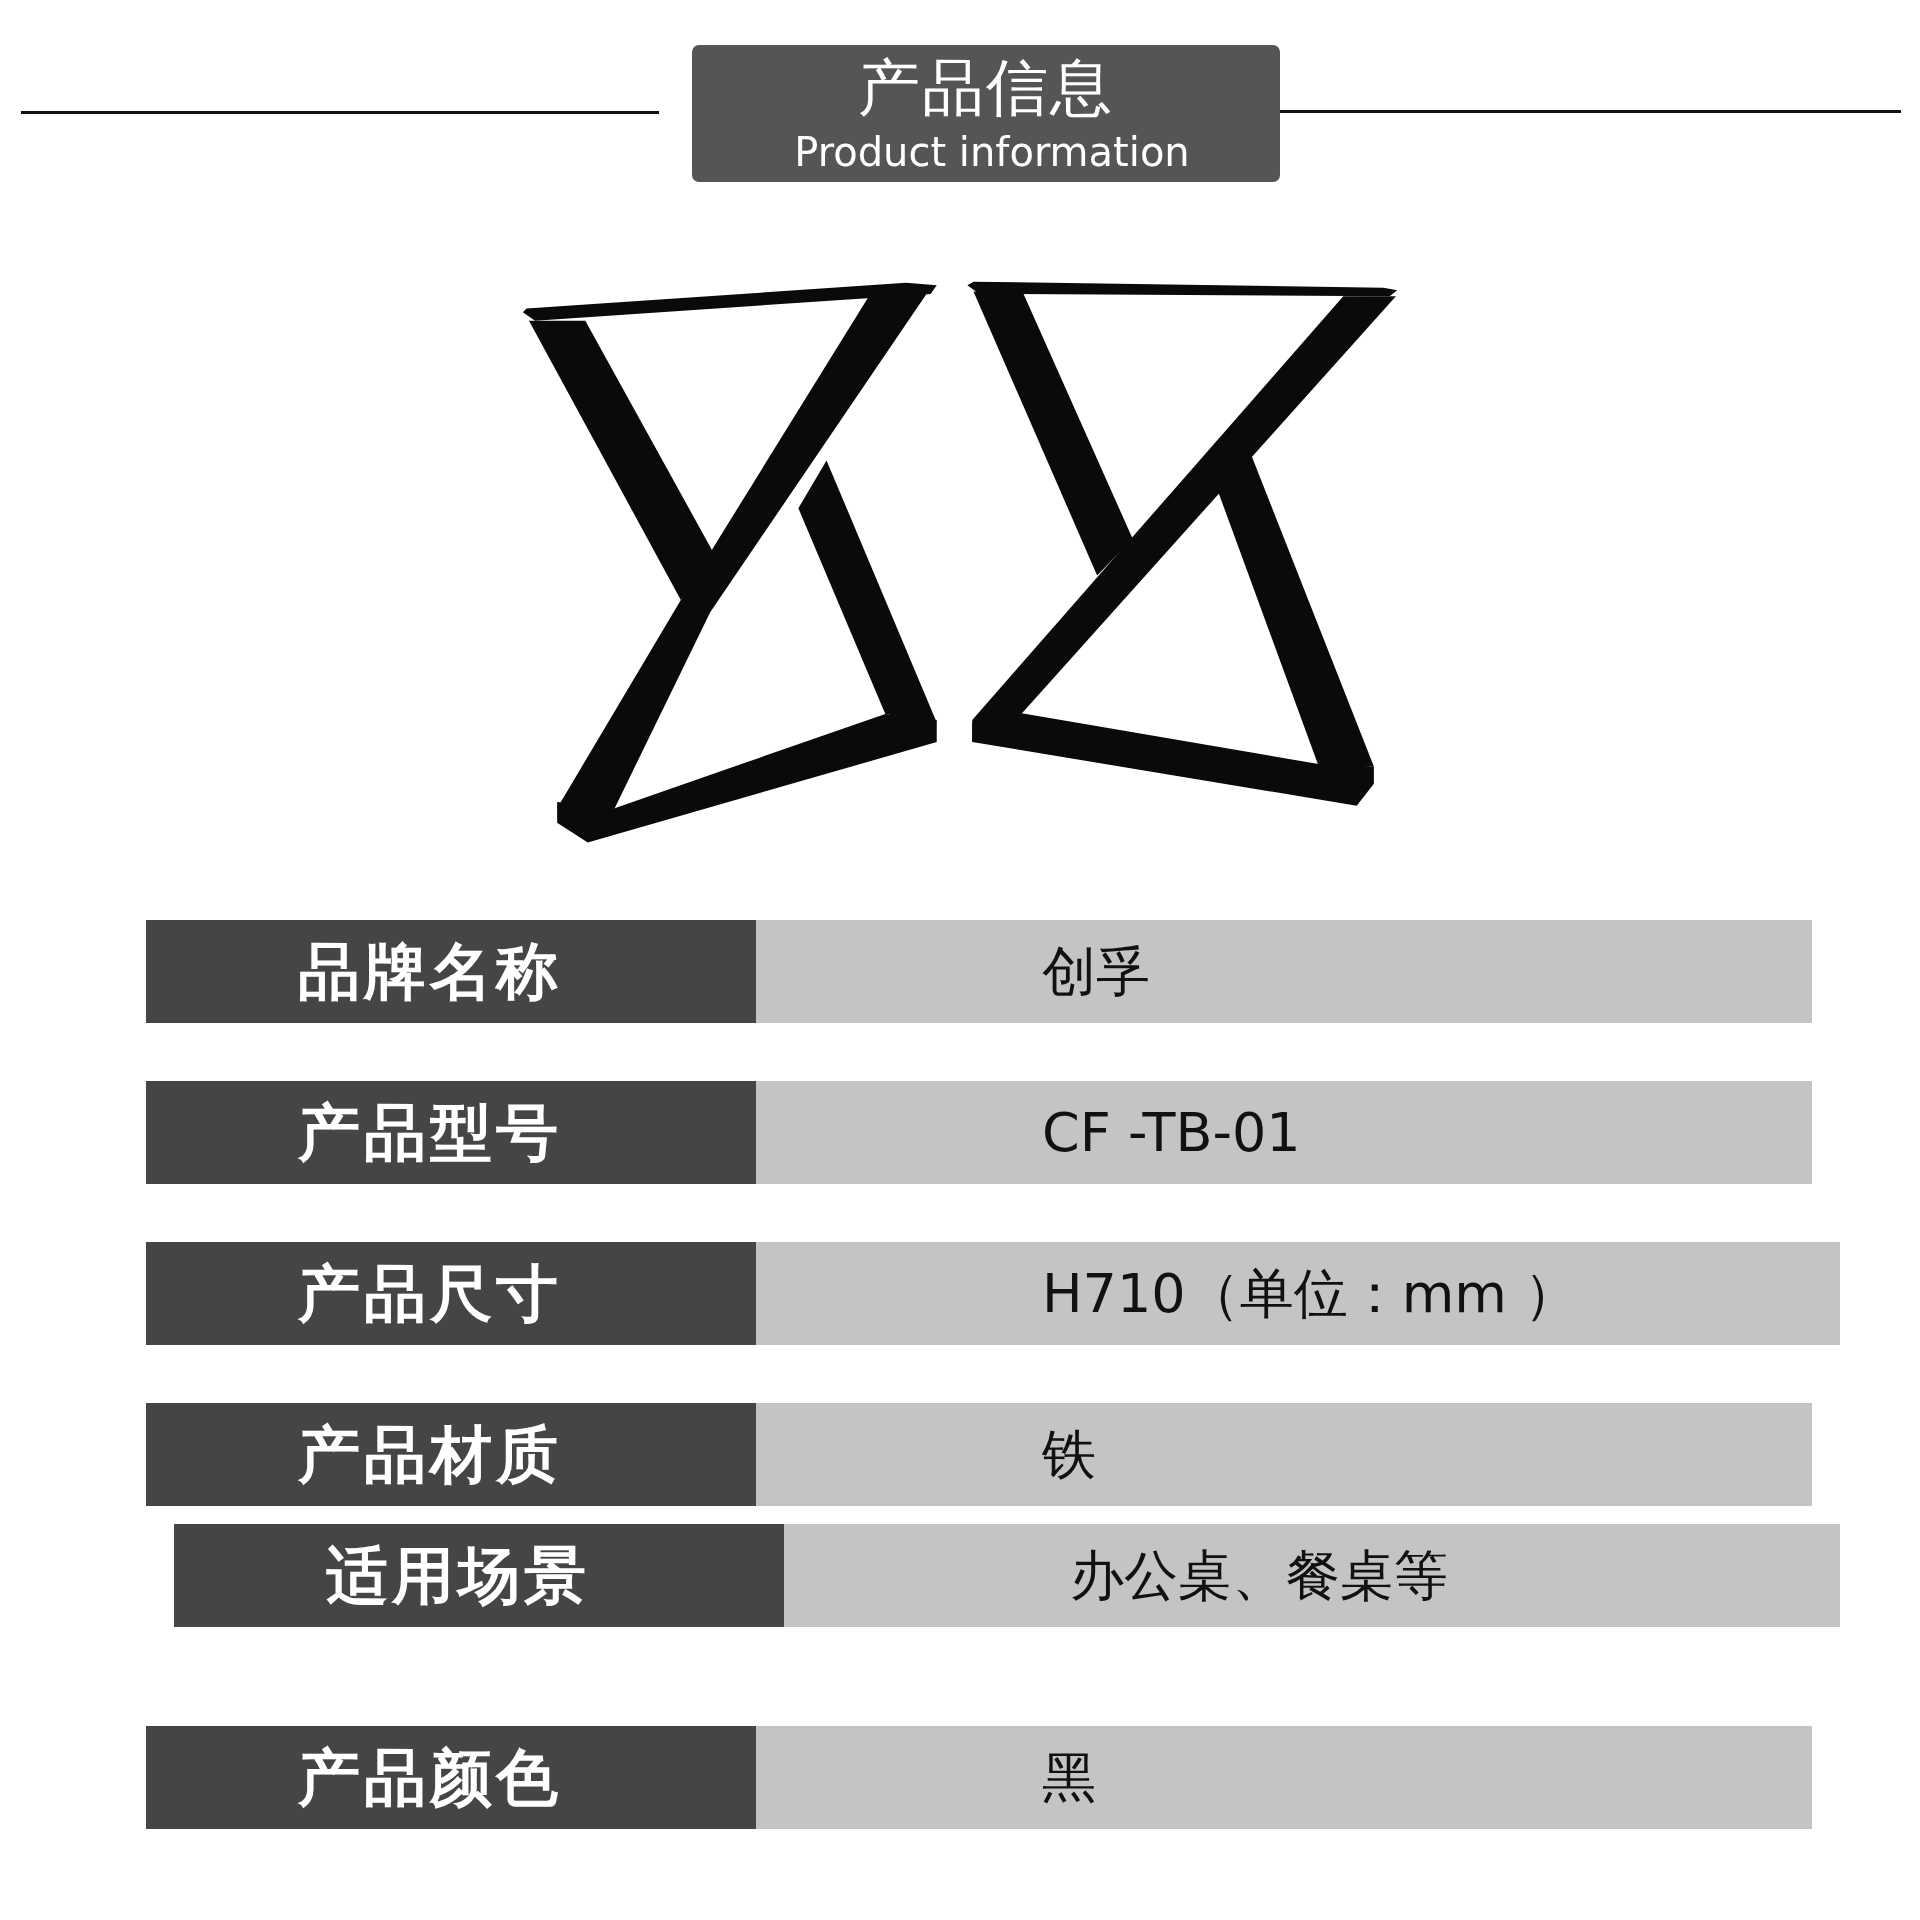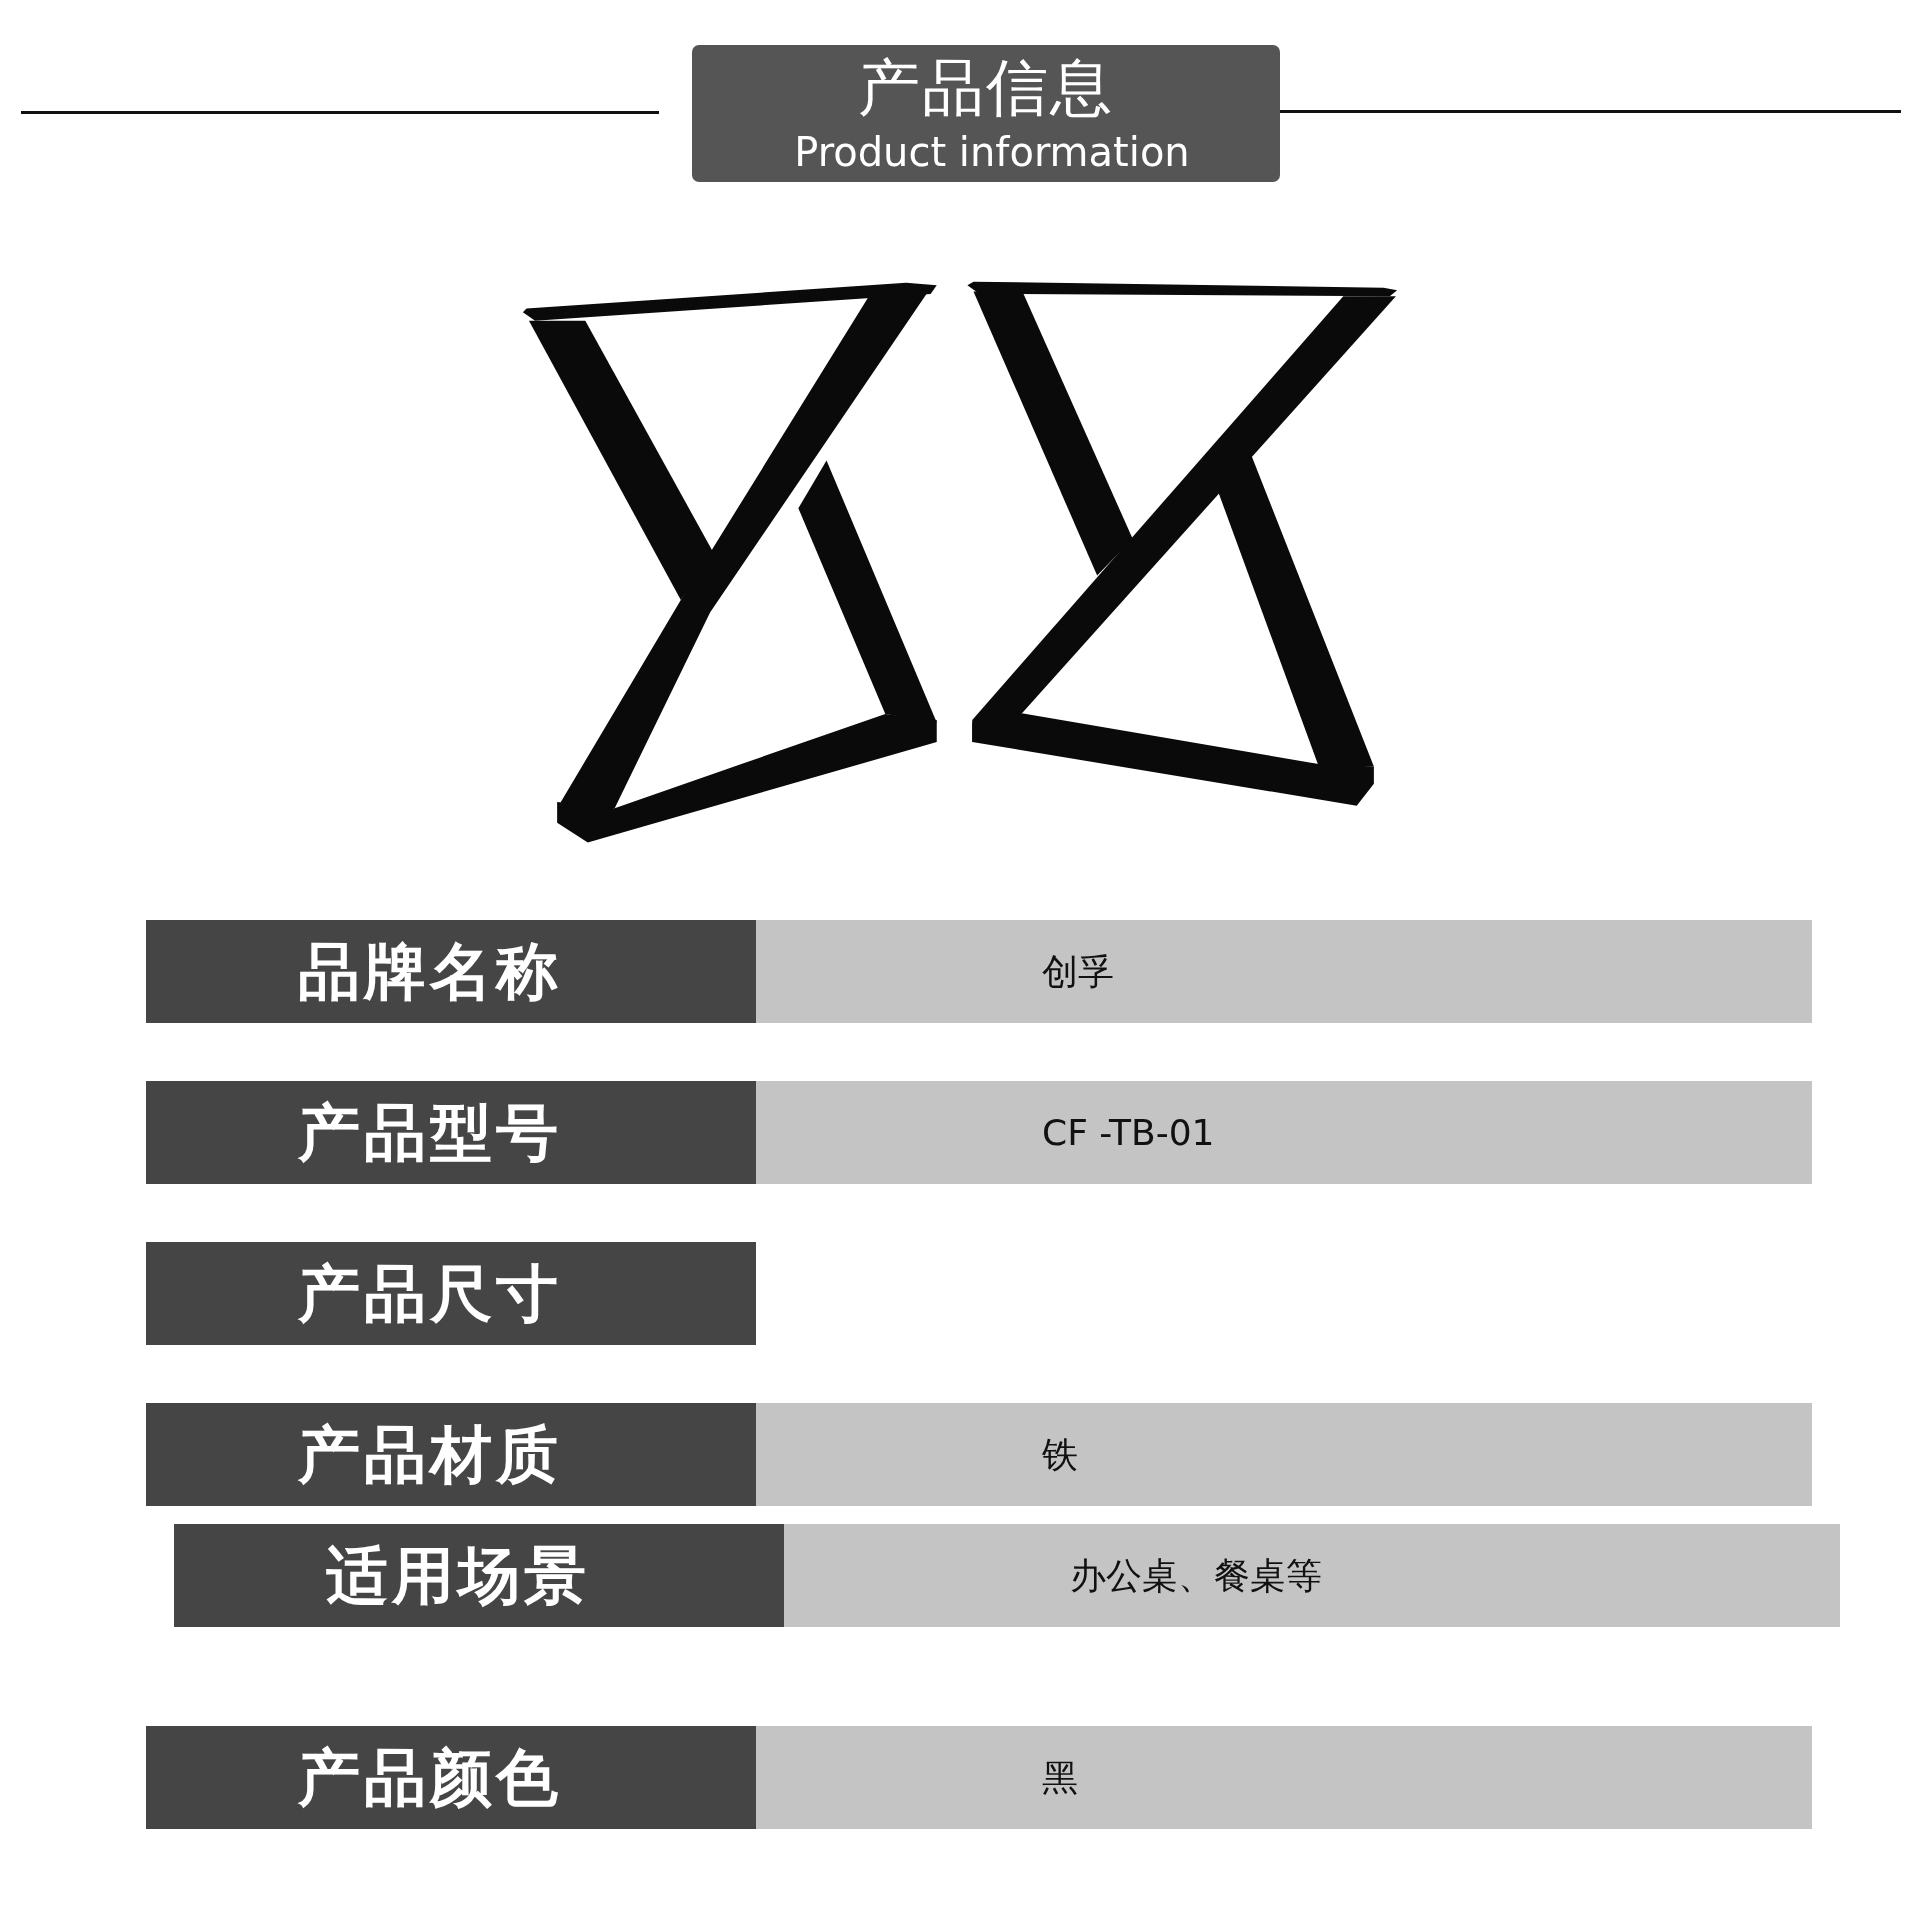--- a/index.html
+++ b/index.html
@@ -12,21 +12,21 @@
                 background:#555555; border-radius:7px; color:#ffffff; text-align:center; }
   .header-zh { position:absolute; left:0; right:0; top:8px; font-size:62px; line-height:70px; letter-spacing:2px; }
   .header-en { position:absolute; left:12px; right:0; top:84px; font-size:40px; line-height:46px;
                font-family:"DejaVu Sans","Liberation Sans",sans-serif; }
   .legs { position:absolute; left:0; top:0; width:1920px; height:1920px; }
   .spec-row { position:absolute; left:146px; width:1666px; height:103px; }
   .spec-label { position:absolute; left:0; top:0; width:610px; height:103px; background:#454545;
                 color:#ffffff; font-size:62px; font-weight:bold; line-height:103px;
                 text-align:left; padding-left:152px; box-sizing:border-box; letter-spacing:4px; }
   .spec-value { position:absolute; left:610px; top:0; right:0; height:103px; background:#c4c4c4;
-                color:#111111; font-size:36px; line-height:103px; padding-left:286px; box-sizing:border-box;
+                color:#111111; font-size:54px; line-height:103px; padding-left:286px; box-sizing:border-box;
                 font-family:"DejaVu Sans","Liberation Sans",sans-serif; }
 </style>
 </head>
 <body>
 
 <div class="rule rule-left"></div>
 <div class="rule rule-right"></div>
 
 <div class="header-box">
   <div class="header-zh">产品信息</div>
@@ -63,20 +63,21 @@
 <div class="spec-row" style="top:920px;">
   <div class="spec-label">品牌名称</div>
   <div class="spec-value">创孚</div>
 </div>
 <div class="spec-row" style="top:1081px;">
   <div class="spec-label">产品型号</div>
   <div class="spec-value">CF -TB-01</div>
 </div>
 <div class="spec-row" style="top:1242px;padding-left:28px;">
   <div class="spec-label">产品尺寸</div>
+  <div class="spec-value">H710（单位：mm ）</div>
 </div>
 <div class="spec-row" style="top:1403px;">
   <div class="spec-label">产品材质</div>
   <div class="spec-value">铁</div>
 </div>
 <div class="spec-row" style="top:1524px;margin-left:28px;">
   <div class="spec-label">适用场景</div>
   <div class="spec-value">办公桌、餐桌等</div>
 </div>
 <div class="spec-row" style="top:1726px;">

